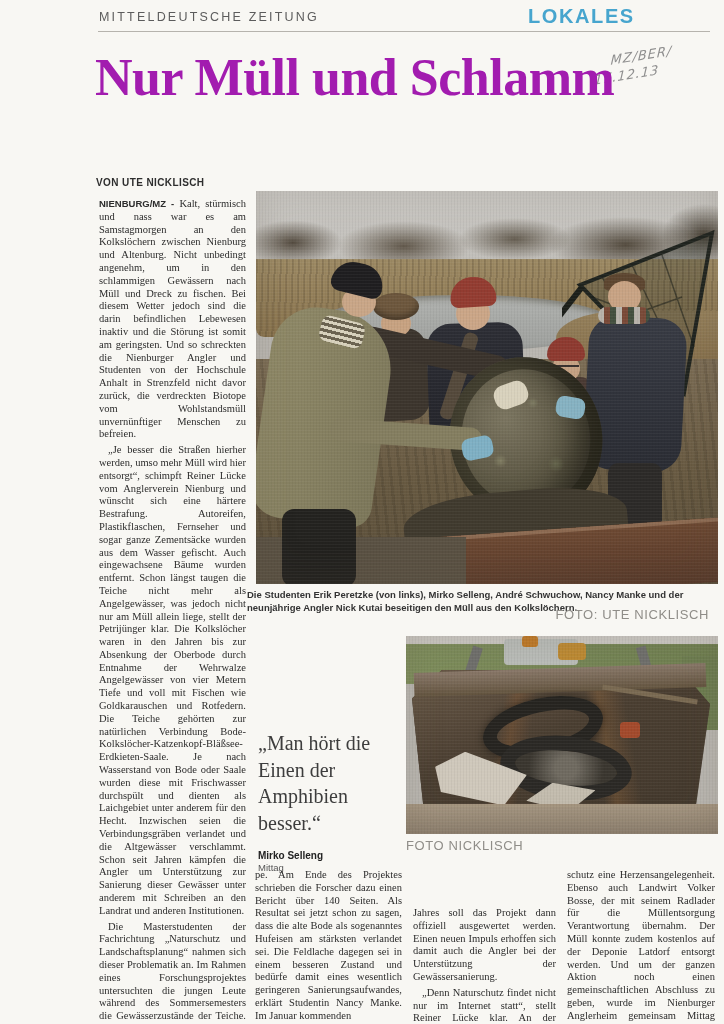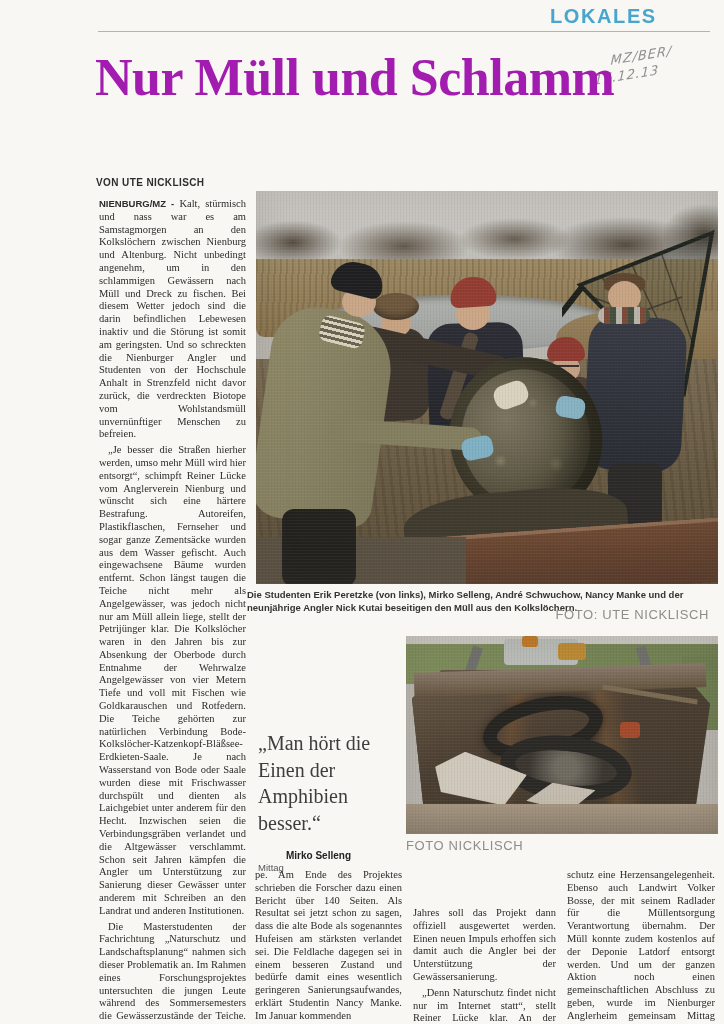--- a/index.html
+++ b/index.html
@@ -3,21 +3,21 @@
 <meta charset="utf-8">
 <title>Zeitungsausschnitt</title>
 <style>
   html,body{margin:0;padding:0;}
   body{background:#e8e6e2;font-family:"Liberation Serif",serif;}
   .page{position:relative;width:724px;height:1024px;background:#f8f7f3;overflow:hidden;margin:0 auto;
         box-shadow:0 0 6px rgba(0,0,0,.2);}
   
   .masthead{position:absolute;left:99px;top:10px;font-family:"Liberation Sans",sans-serif;
             font-size:12.5px;letter-spacing:2.2px;color:#5c5c5c;}
-  .section{position:absolute;left:550px;top:5px;font-family:"Liberation Sans",sans-serif;
+  .section{position:absolute;left:528px;top:5px;font-family:"Liberation Sans",sans-serif;
            font-size:20px;font-weight:bold;letter-spacing:1.6px;color:#47a5ce;}
   .header-rule{position:absolute;left:98px;top:31px;width:612px;height:1px;background:#b6b3ad;}
   .handwriting{position:absolute;left:610px;top:47px;transform:rotate(-9deg) skewX(-12deg);
                font-family:"DejaVu Sans",sans-serif;font-style:italic;font-size:13px;
                color:#8f8f8f;letter-spacing:1px;line-height:17px;}
   .handwriting .hw2{margin-left:-16px;}
   
   .headline{position:absolute;left:95px;top:48px;width:540px;font-family:"Liberation Serif",serif;
             font-size:52px;font-weight:bold;letter-spacing:-.5px;color:#a21caf;white-space:nowrap;}
   .standfirst{position:absolute;left:96px;top:118px;width:540px;font-size:16.5px;
@@ -40,21 +40,21 @@
   .caption{position:absolute;font-family:"Liberation Sans",sans-serif;font-weight:bold;
            font-size:9.5px;line-height:12.5px;color:#333;}
   .cap1{left:247px;top:589px;width:462px;height:32px;}
   .cap2{left:406px;top:840px;width:312px;display:flex;justify-content:space-between;align-items:baseline;}
   .credit{font-weight:normal;font-size:13px;letter-spacing:.6px;color:#8f8d88;}
   .cap1 .credit{position:absolute;right:0;bottom:0;}
   
   .pullquote{position:absolute;left:258px;top:730px;width:152px;}
   .pq-text{font-family:"Liberation Serif",serif;font-size:20px;line-height:26.5px;color:#3d3d3d;}
   .pq-author{margin-top:14px;font-family:"Liberation Sans",sans-serif;font-weight:bold;
-             font-size:10px;color:#222;margin-left:28px;}
+             font-size:10px;color:#222;}
   .pq-role{font-family:"Liberation Sans",sans-serif;font-size:9.5px;color:#555;margin-top:1px;}
   
   .photo{position:absolute;overflow:hidden;background:#b9b6b0;}
   .photo1{left:256px;top:191px;width:462px;height:393px;}
   .photo2{left:406px;top:636px;width:312px;height:198px;}
   .photo *{position:absolute;}
   .grain{left:0;top:0;right:0;bottom:0;pointer-events:none;
          background-image:repeating-linear-gradient(0deg,rgba(255,255,255,.04) 0 1px,transparent 1px 3px),
                           repeating-linear-gradient(90deg,rgba(0,0,0,.04) 0 1px,transparent 1px 3px);
          box-shadow:inset 0 0 40px rgba(90,80,60,.18);}
@@ -153,20 +153,21 @@
   .p2-shard2{left:120px;top:146px;width:70px;height:30px;background:#c3bcae;transform:rotate(-6deg);
     clip-path:polygon(0 50%,40% 0,100% 40%,60% 100%);}
   .p2-red{left:214px;top:86px;width:20px;height:16px;background:#a34a2c;border-radius:4px;}
   .p2-mud{left:0;top:168px;width:312px;height:30px;background:linear-gradient(#a59681,#8f8170);}
 </style>
 </head>
 <body>
 
 <div class="page">
 
+  <div class="masthead">MITTELDEUTSCHE ZEITUNG</div>
   <div class="section">LOKALES</div>
   <div class="header-rule"></div>
 
   <div class="handwriting">
     <div class="hw1">MZ/BER/</div>
     <div class="hw2">17.12.13</div>
   </div>
 
   <h1 class="headline" style="margin:0;">Nur Müll und Schlamm</h1>
 

